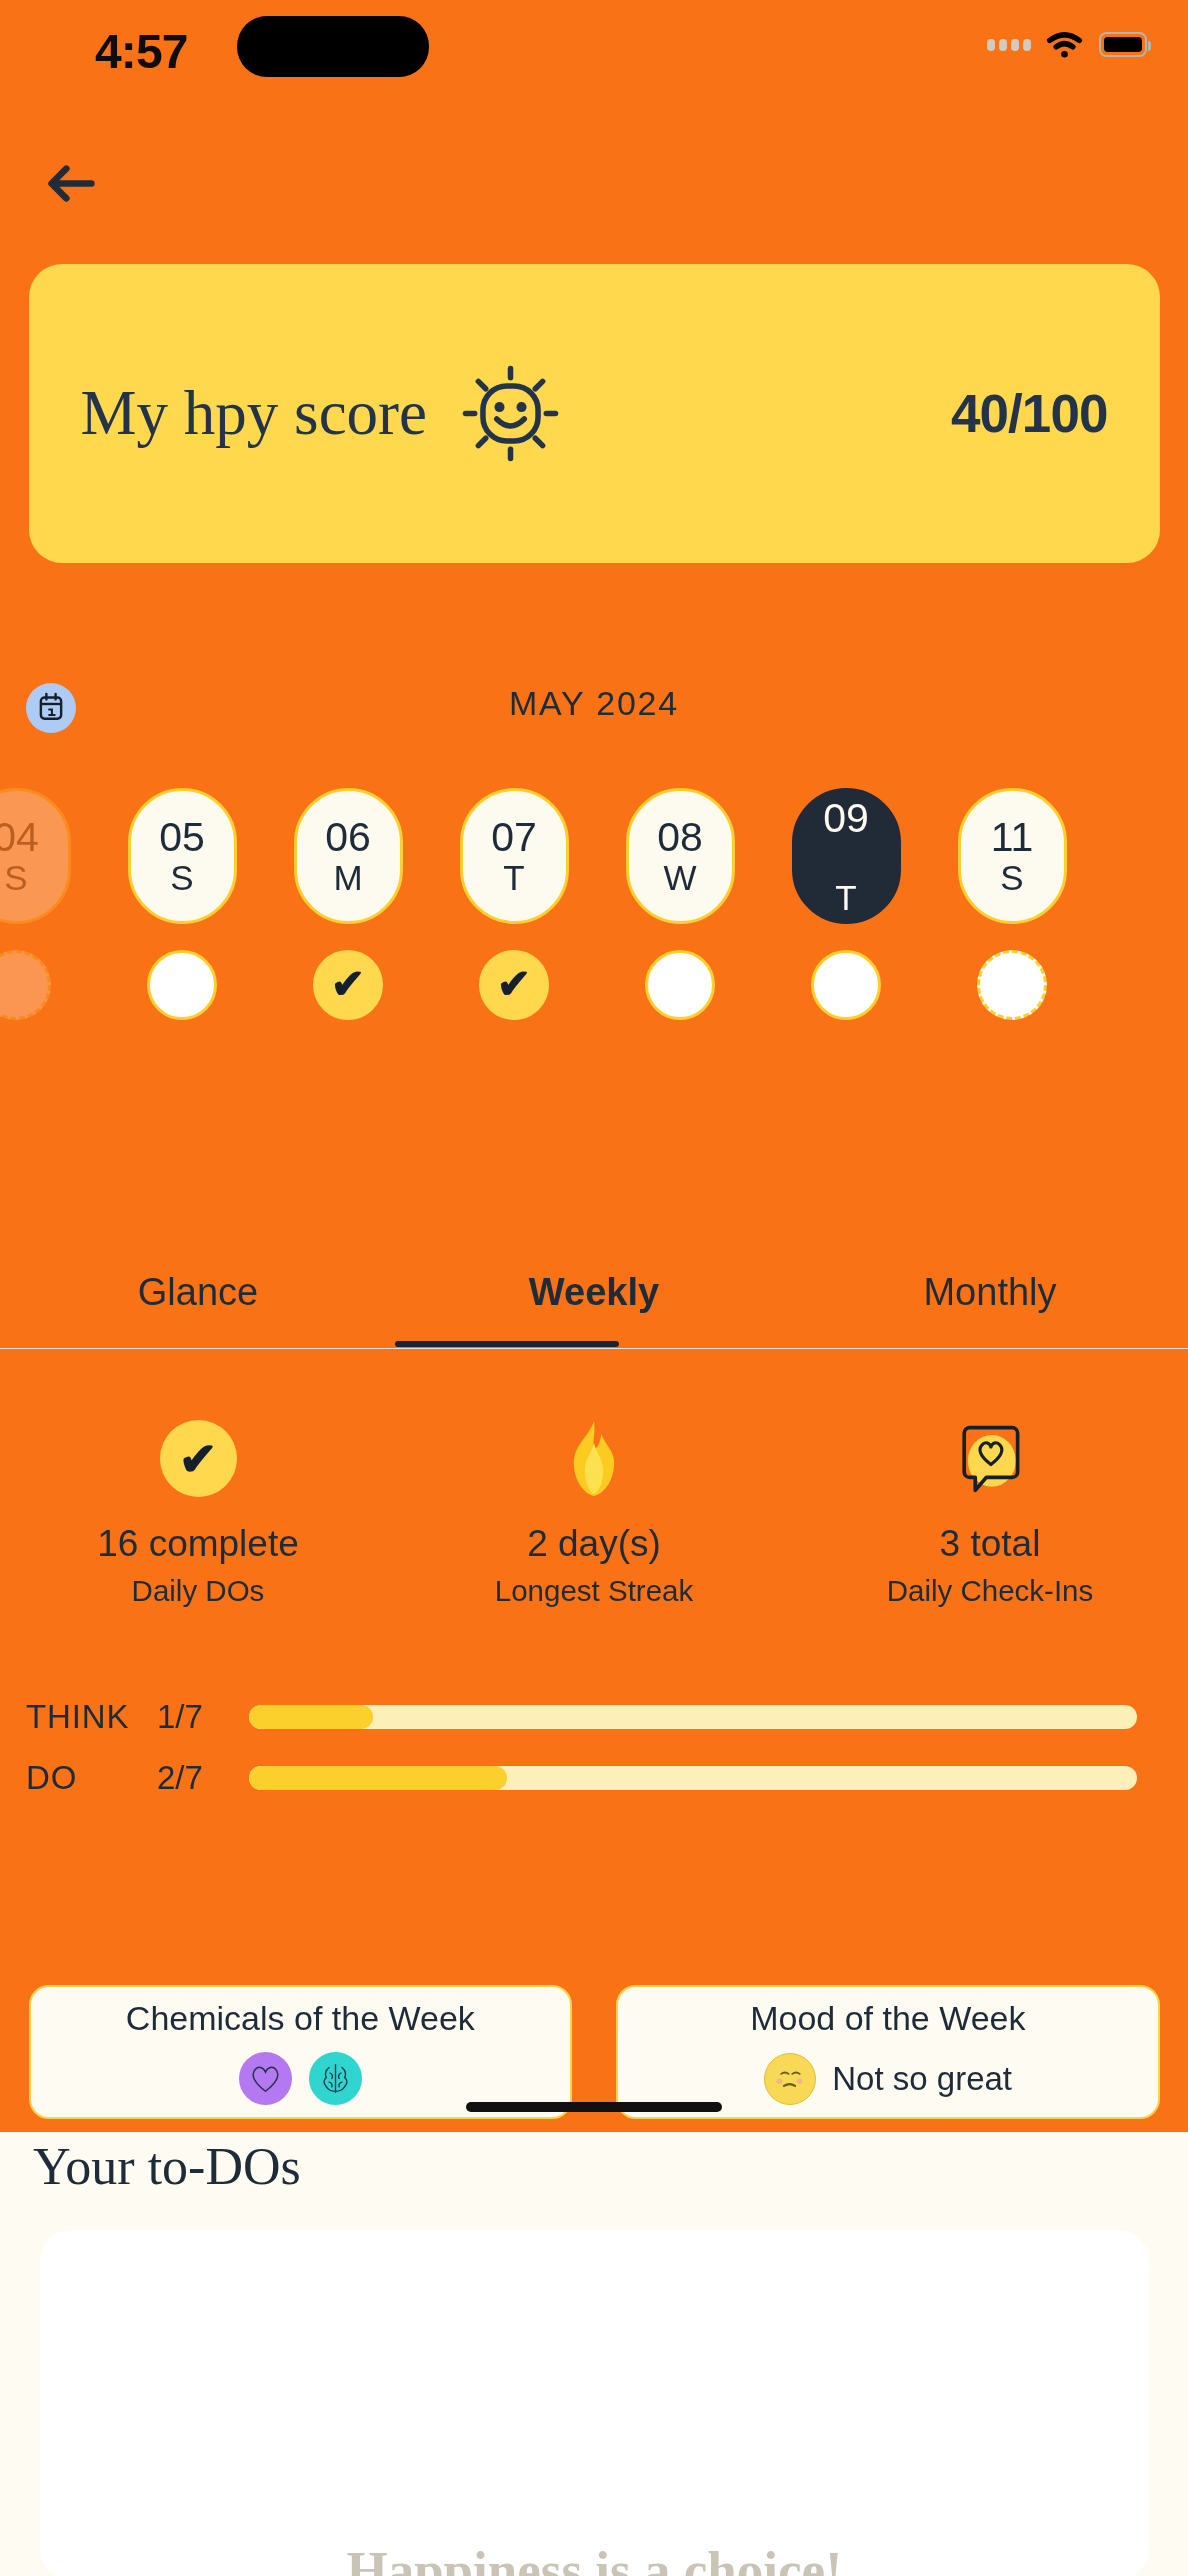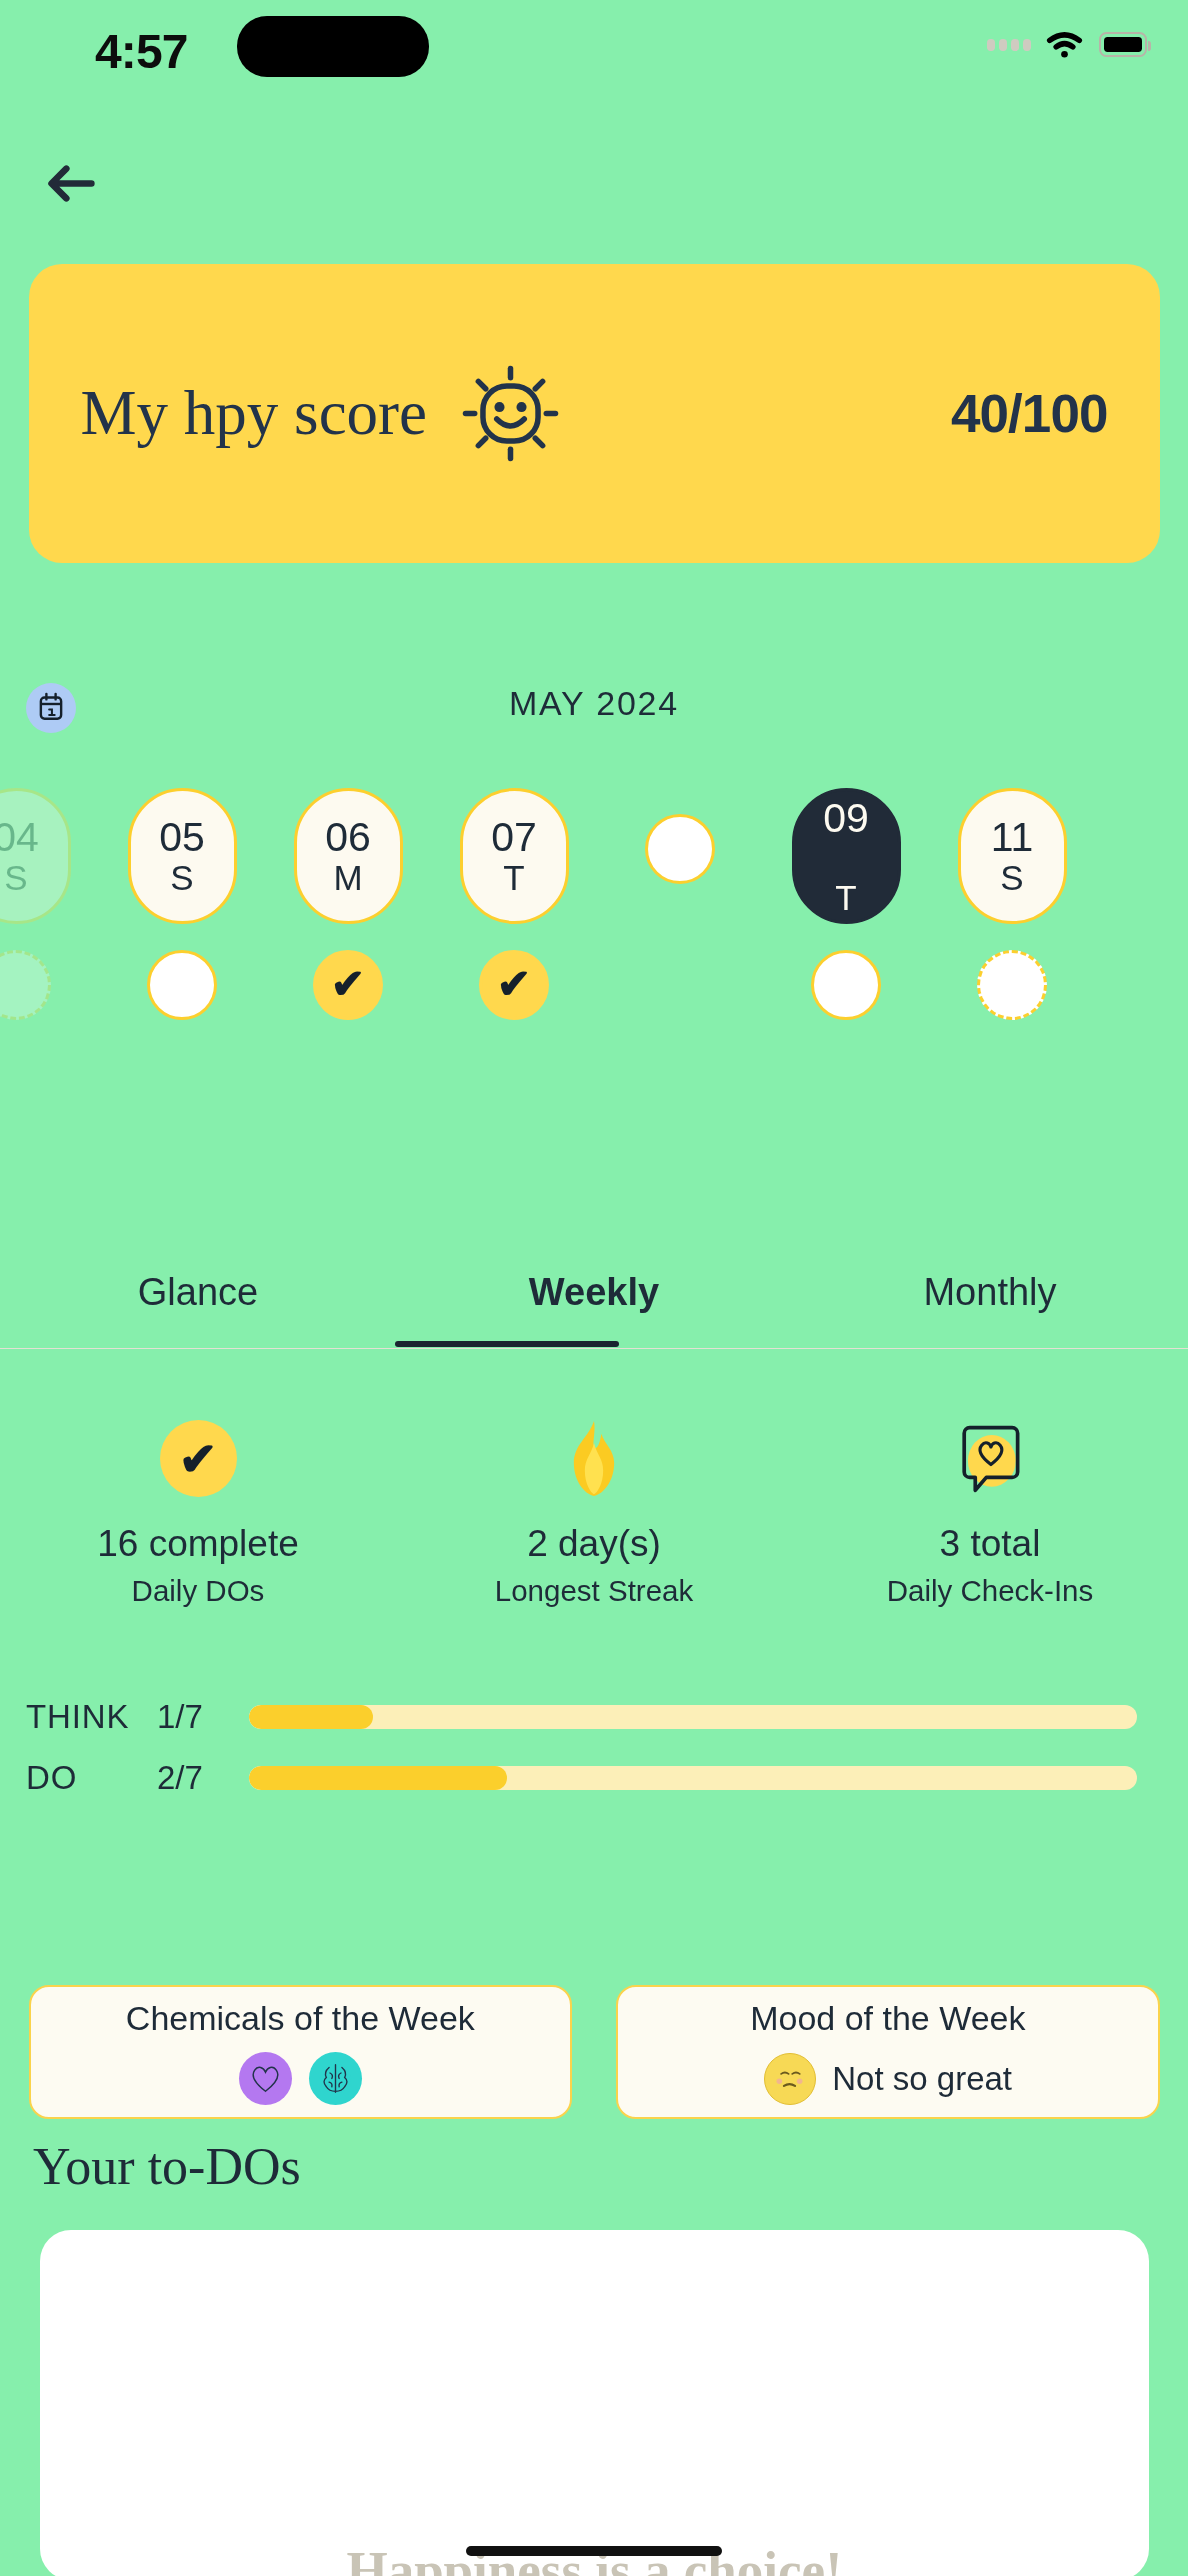--- a/index.html
+++ b/index.html
@@ -2,21 +2,21 @@
 <html style="font-size:14.7px"><head>
 <meta charset="utf-8">
 <style>
   * { margin:0; padding:0; box-sizing:border-box; }
   html, body {
     width:1188px; height:2576px;
     background:#FEFBF2;
     font-family:"Liberation Sans", sans-serif;
     overflow:hidden;
   }
-  .screen { position:relative; width:1188px; height:2576px; background:#86efac; }
+  .screen { position:relative; width:1188px; height:2132px; background:#f97316; }
 
   
   .statusbar { position:absolute; top:0; left:0; width:1188px; height:101px; }
   .sb-time {
     position:absolute; left:95px; top:24px; width:147px;
     font-size:48px; font-weight:700; color:#0d0d0d; letter-spacing:-0.9px;
   }
   .notch {
     position:absolute; left:237px; top:15.7px; width:192px; height:61px;
     background:#000; border-radius:30px;
@@ -264,20 +264,24 @@
             <div class="dnum">07</div>
             <div class="ddow">T</div>
           </div>
           <div class="ckwrap">
             <div class="ck done">
               <span class="ckmark">✔</span>
             </div>
           </div>
         </div>
         <div class="daycol">
+          <div class="chip">
+            <div class="dnum">08</div>
+            <div class="ddow">W</div>
+          </div>
           <div class="ckwrap">
             <div class="ck"></div>
           </div>
         </div>
         <div class="daycol">
           <div class="chip sel">
             <div class="dnum">09</div>
             <div class="ddow">T</div>
           </div>
           <div class="ckwrap">

